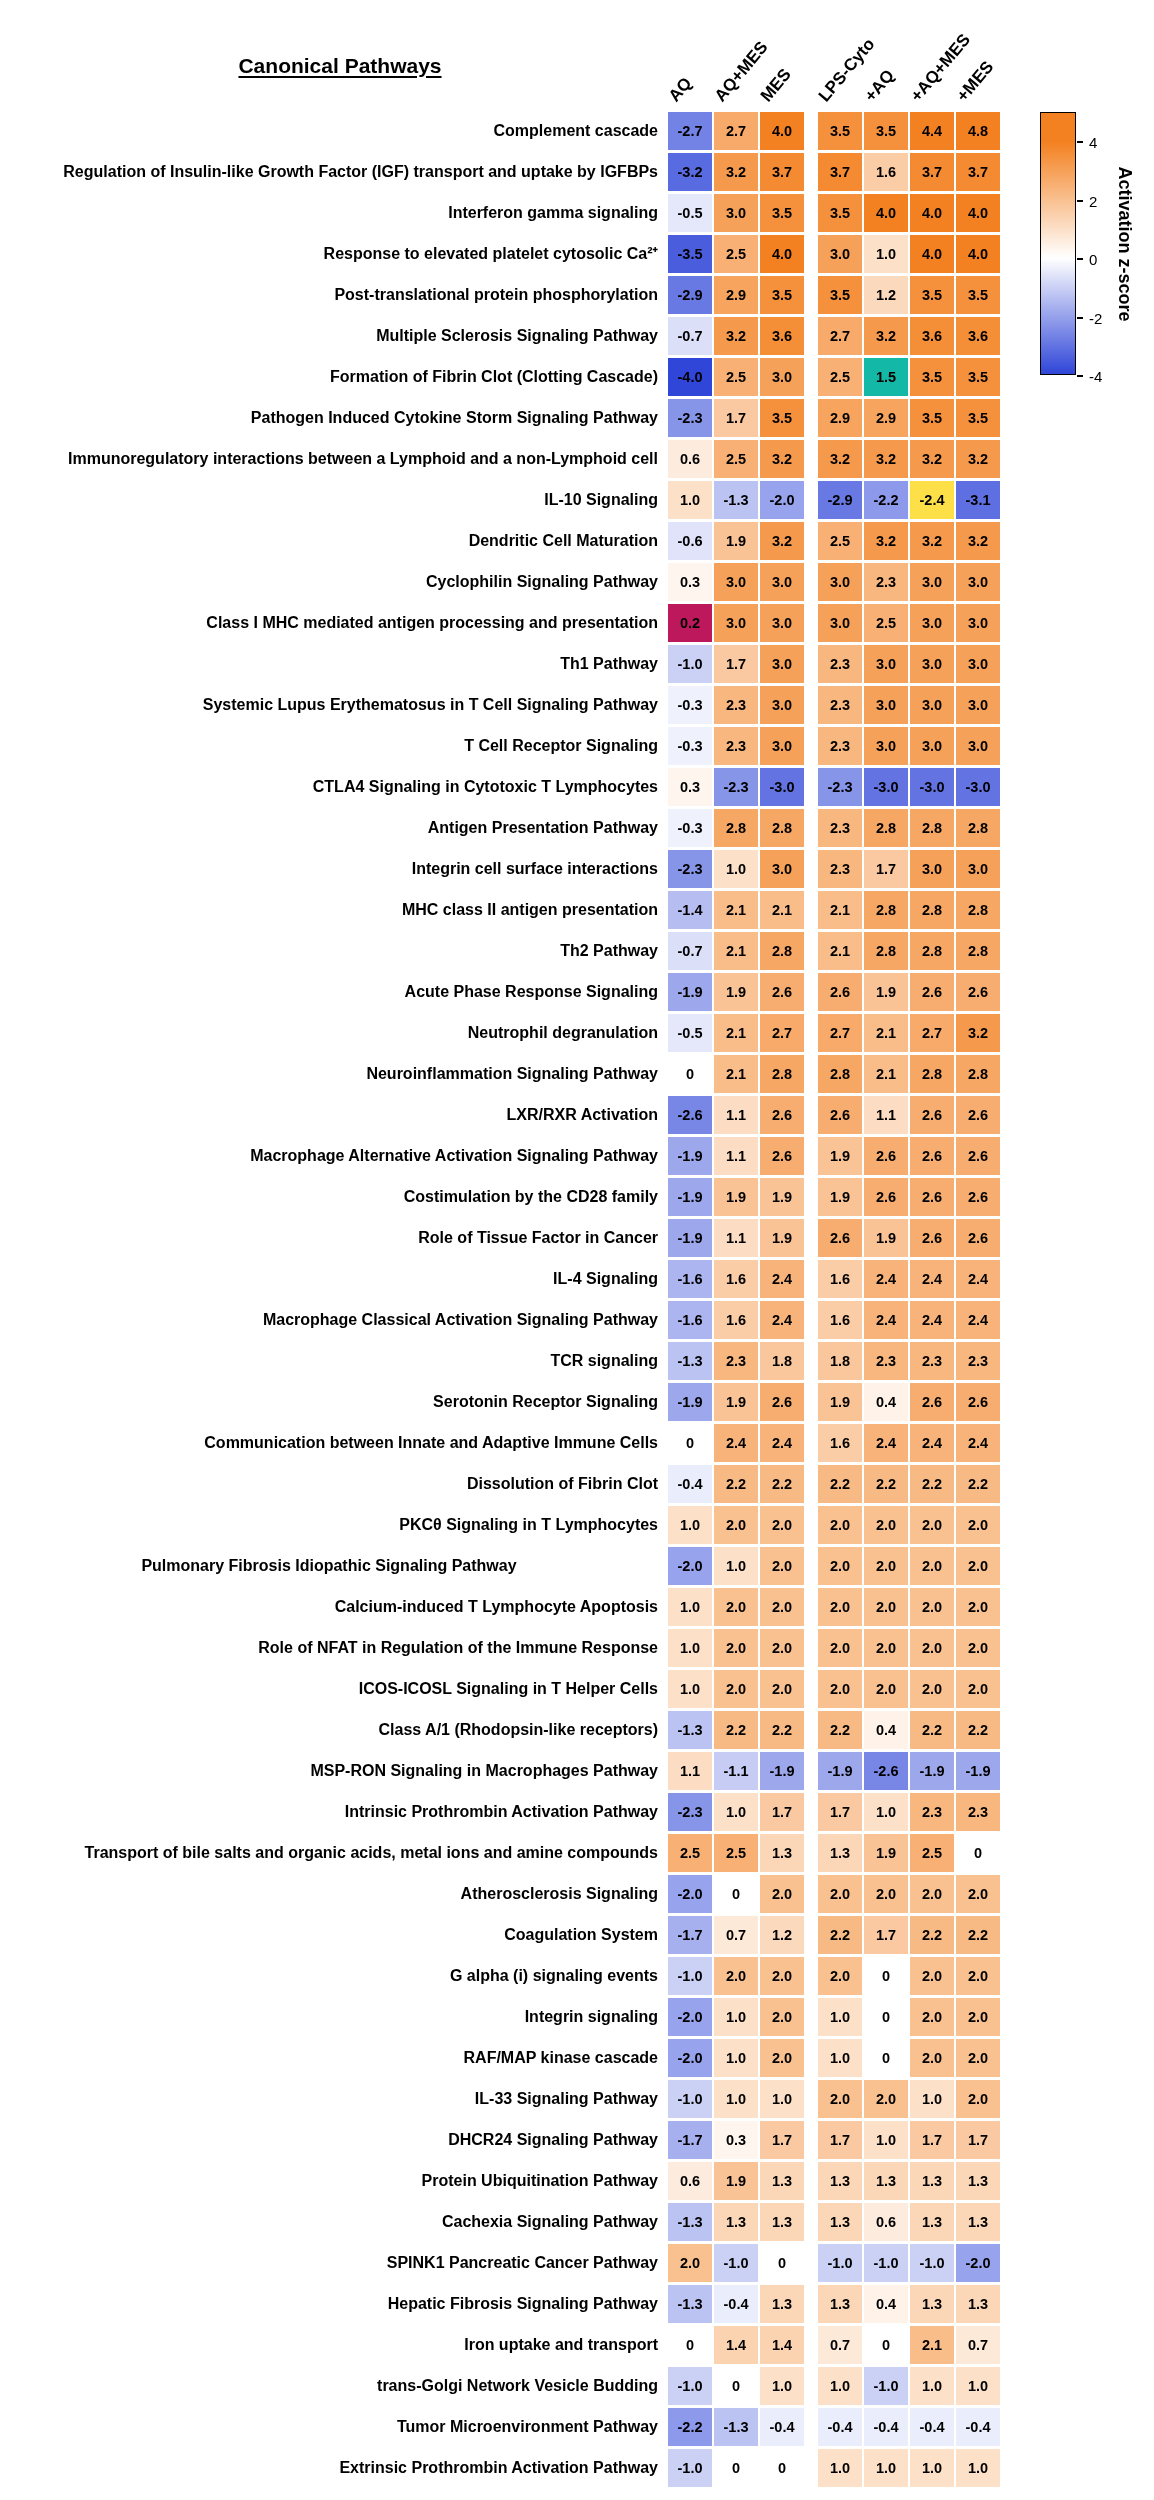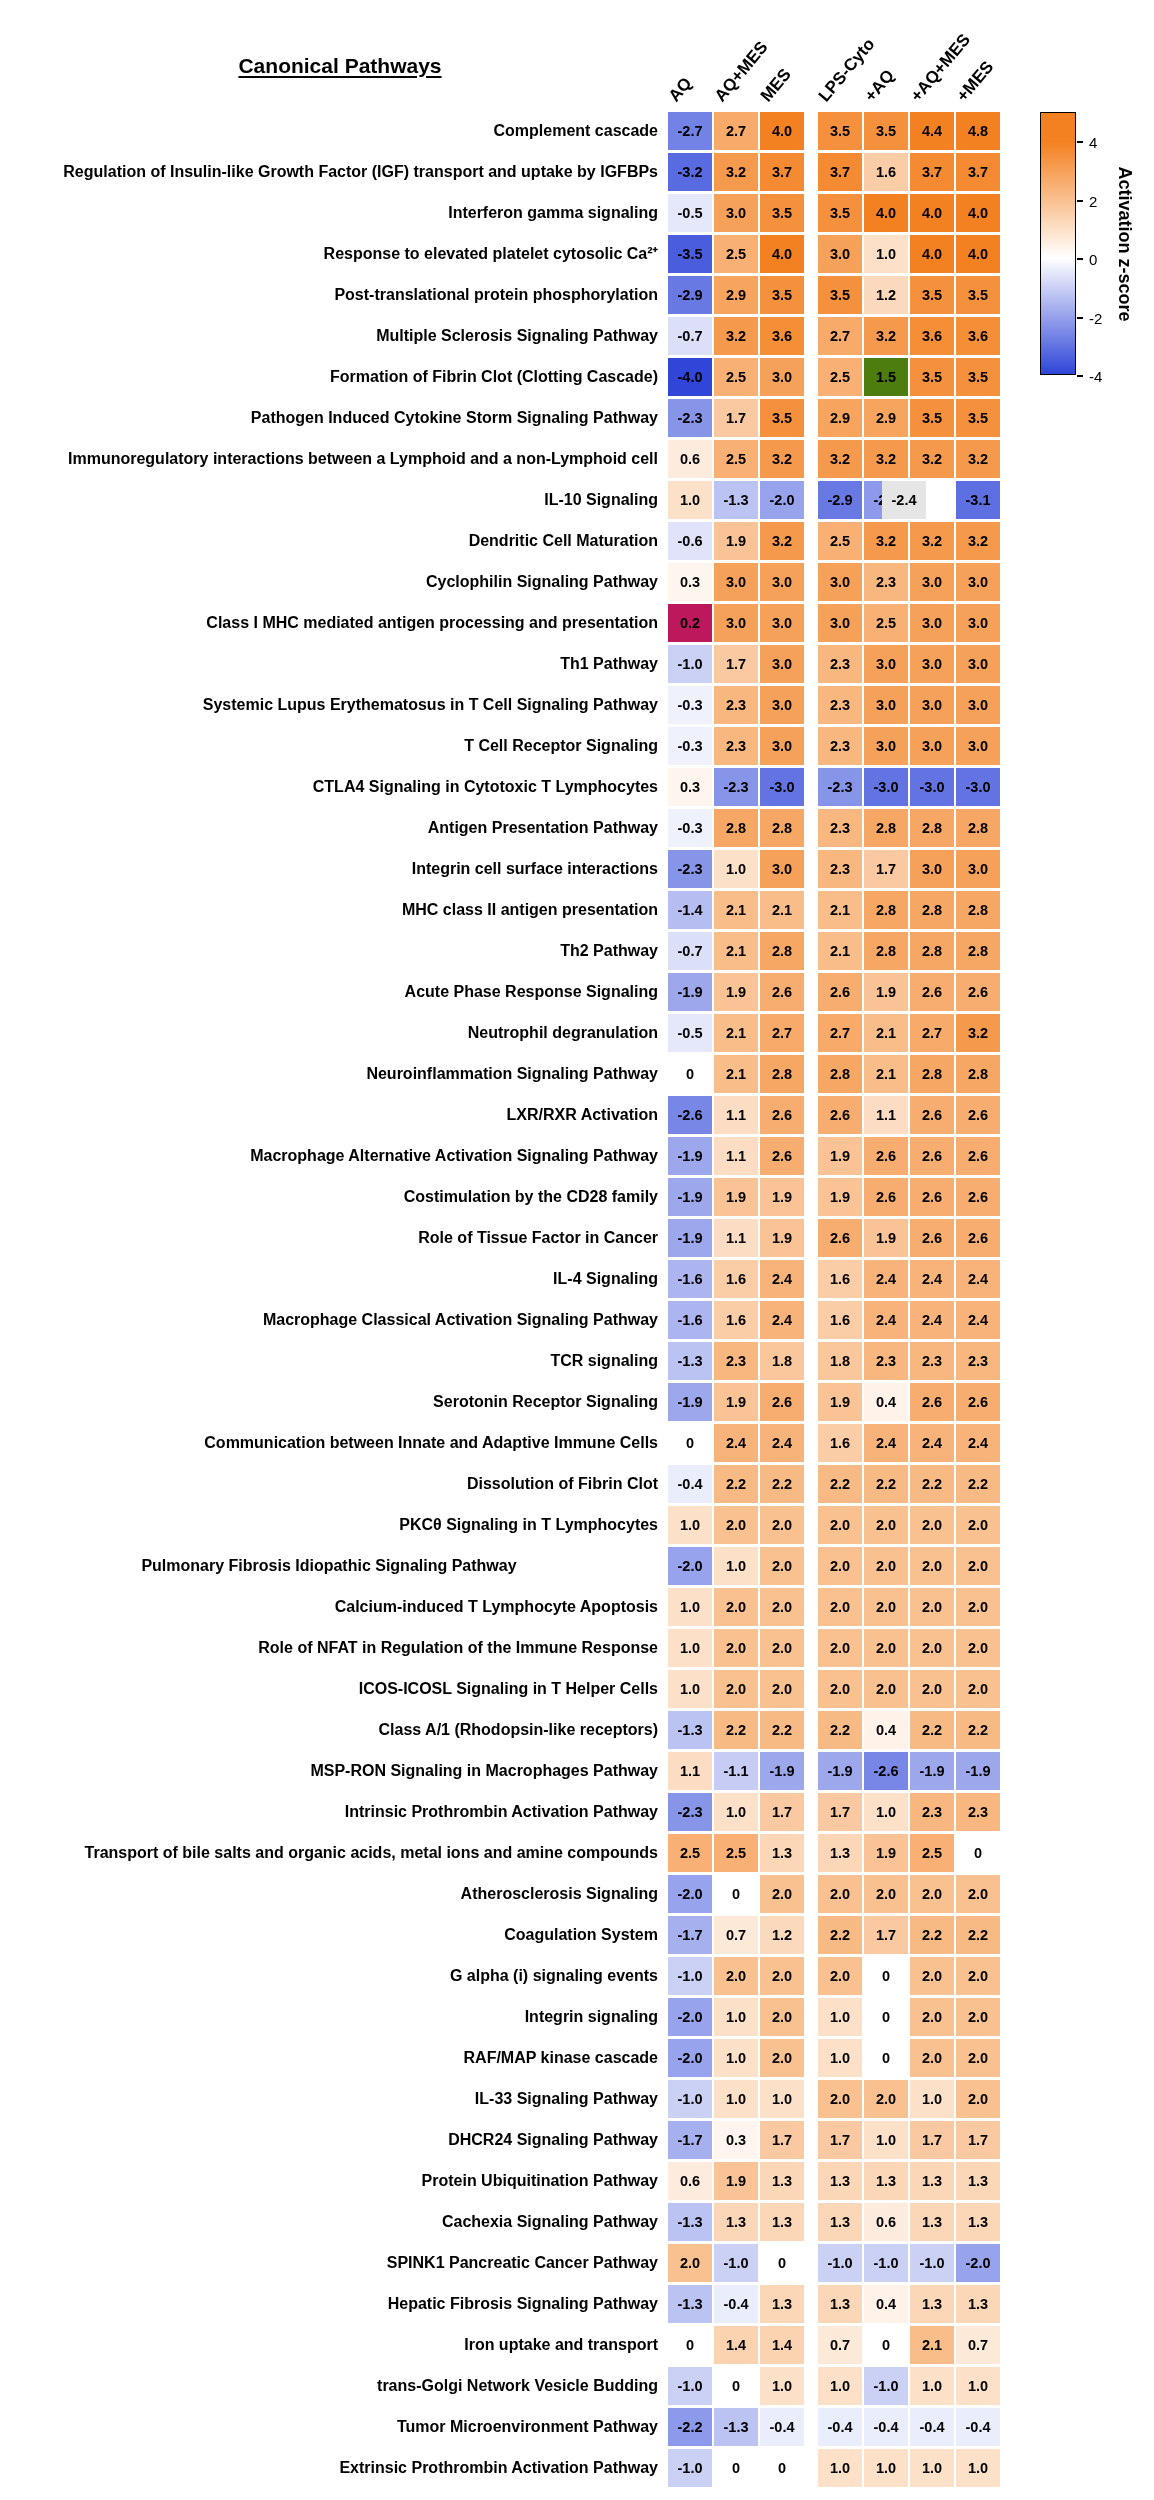--- a/index.html
+++ b/index.html
@@ -107,21 +107,21 @@
       <div class="cell" style="left: 760px; top: 317px; background: rgb(244, 142, 55);">3.6</div>
       <div class="cell" style="left: 818px; top: 317px; background: rgb(247, 170, 105);">2.7</div>
       <div class="cell" style="left: 864px; top: 317px; background: rgb(245, 154, 77);">3.2</div>
       <div class="cell" style="left: 910px; top: 317px; background: rgb(244, 142, 55);">3.6</div>
       <div class="cell" style="left: 956px; top: 317px; background: rgb(244, 142, 55);">3.6</div>
       <div class="row-label" style="top: 358px;">Formation of Fibrin Clot (Clotting Cascade)</div>
       <div class="cell" style="left: 668px; top: 358px; background: rgb(47, 70, 216);">-4.0</div>
       <div class="cell" style="left: 714px; top: 358px; background: rgb(248, 176, 116);">2.5</div>
       <div class="cell" style="left: 760px; top: 358px; background: rgb(246, 161, 89);">3.0</div>
       <div class="cell" style="left: 818px; top: 358px; background: rgb(248, 176, 116);">2.5</div>
-      <div class="cell" style="left: 864px; top: 358px; background: #4d7c0f;">1.5</div>
+      <div class="cell" style="left: 864px; top: 358px; background: #14b8a6;">1.5</div>
       <div class="cell" style="left: 910px; top: 358px; background: rgb(245, 145, 61);">3.5</div>
       <div class="cell" style="left: 956px; top: 358px; background: rgb(245, 145, 61);">3.5</div>
       <div class="row-label" style="top: 399px;">Pathogen Induced Cytokine Storm Signaling Pathway</div>
       <div class="cell" style="left: 668px; top: 399px; background: rgb(135, 149, 233);">-2.3</div>
       <div class="cell" style="left: 714px; top: 399px; background: rgb(250, 201, 161);">1.7</div>
       <div class="cell" style="left: 760px; top: 399px; background: rgb(245, 145, 61);">3.5</div>
       <div class="cell" style="left: 818px; top: 399px; background: rgb(246, 164, 94);">2.9</div>
       <div class="cell" style="left: 864px; top: 399px; background: rgb(246, 164, 94);">2.9</div>
       <div class="cell" style="left: 910px; top: 399px; background: rgb(245, 145, 61);">3.5</div>
       <div class="cell" style="left: 956px; top: 399px; background: rgb(245, 145, 61);">3.5</div>
@@ -132,21 +132,21 @@
       <div class="cell" style="left: 818px; top: 440px; background: rgb(245, 154, 77);">3.2</div>
       <div class="cell" style="left: 864px; top: 440px; background: rgb(245, 154, 77);">3.2</div>
       <div class="cell" style="left: 910px; top: 440px; background: rgb(245, 154, 77);">3.2</div>
       <div class="cell" style="left: 956px; top: 440px; background: rgb(245, 154, 77);">3.2</div>
       <div class="row-label" style="top: 481px;">IL-10 Signaling</div>
       <div class="cell" style="left: 668px; top: 481px; background: rgb(252, 224, 200);">1.0</div>
       <div class="cell" style="left: 714px; top: 481px; background: rgb(187, 195, 242);">-1.3</div>
       <div class="cell" style="left: 760px; top: 481px; background: rgb(151, 163, 236);">-2.0</div>
       <div class="cell" style="left: 818px; top: 481px; background: rgb(104, 121, 227);">-2.9</div>
       <div class="cell" style="left: 864px; top: 481px; background: rgb(141, 153, 234);">-2.2</div>
-      <div class="cell" style="left: 882px; top: 481px; background: #e5e5e5;">-2.4</div>
+      <div class="cell" style="left: 910px; top: 481px; background: #fde047;">-2.4</div>
       <div class="cell" style="left: 956px; top: 481px; background: rgb(94, 112, 225);">-3.1</div>
       <div class="row-label" style="top: 522px;">Dendritic Cell Maturation</div>
       <div class="cell" style="left: 668px; top: 522px; background: rgb(224, 227, 249);">-0.6</div>
       <div class="cell" style="left: 714px; top: 522px; background: rgb(249, 195, 150);">1.9</div>
       <div class="cell" style="left: 760px; top: 522px; background: rgb(245, 154, 77);">3.2</div>
       <div class="cell" style="left: 818px; top: 522px; background: rgb(248, 176, 116);">2.5</div>
       <div class="cell" style="left: 864px; top: 522px; background: rgb(245, 154, 77);">3.2</div>
       <div class="cell" style="left: 910px; top: 522px; background: rgb(245, 154, 77);">3.2</div>
       <div class="cell" style="left: 956px; top: 522px; background: rgb(245, 154, 77);">3.2</div>
       <div class="row-label" style="top: 563px;">Cyclophilin Signaling Pathway</div>

